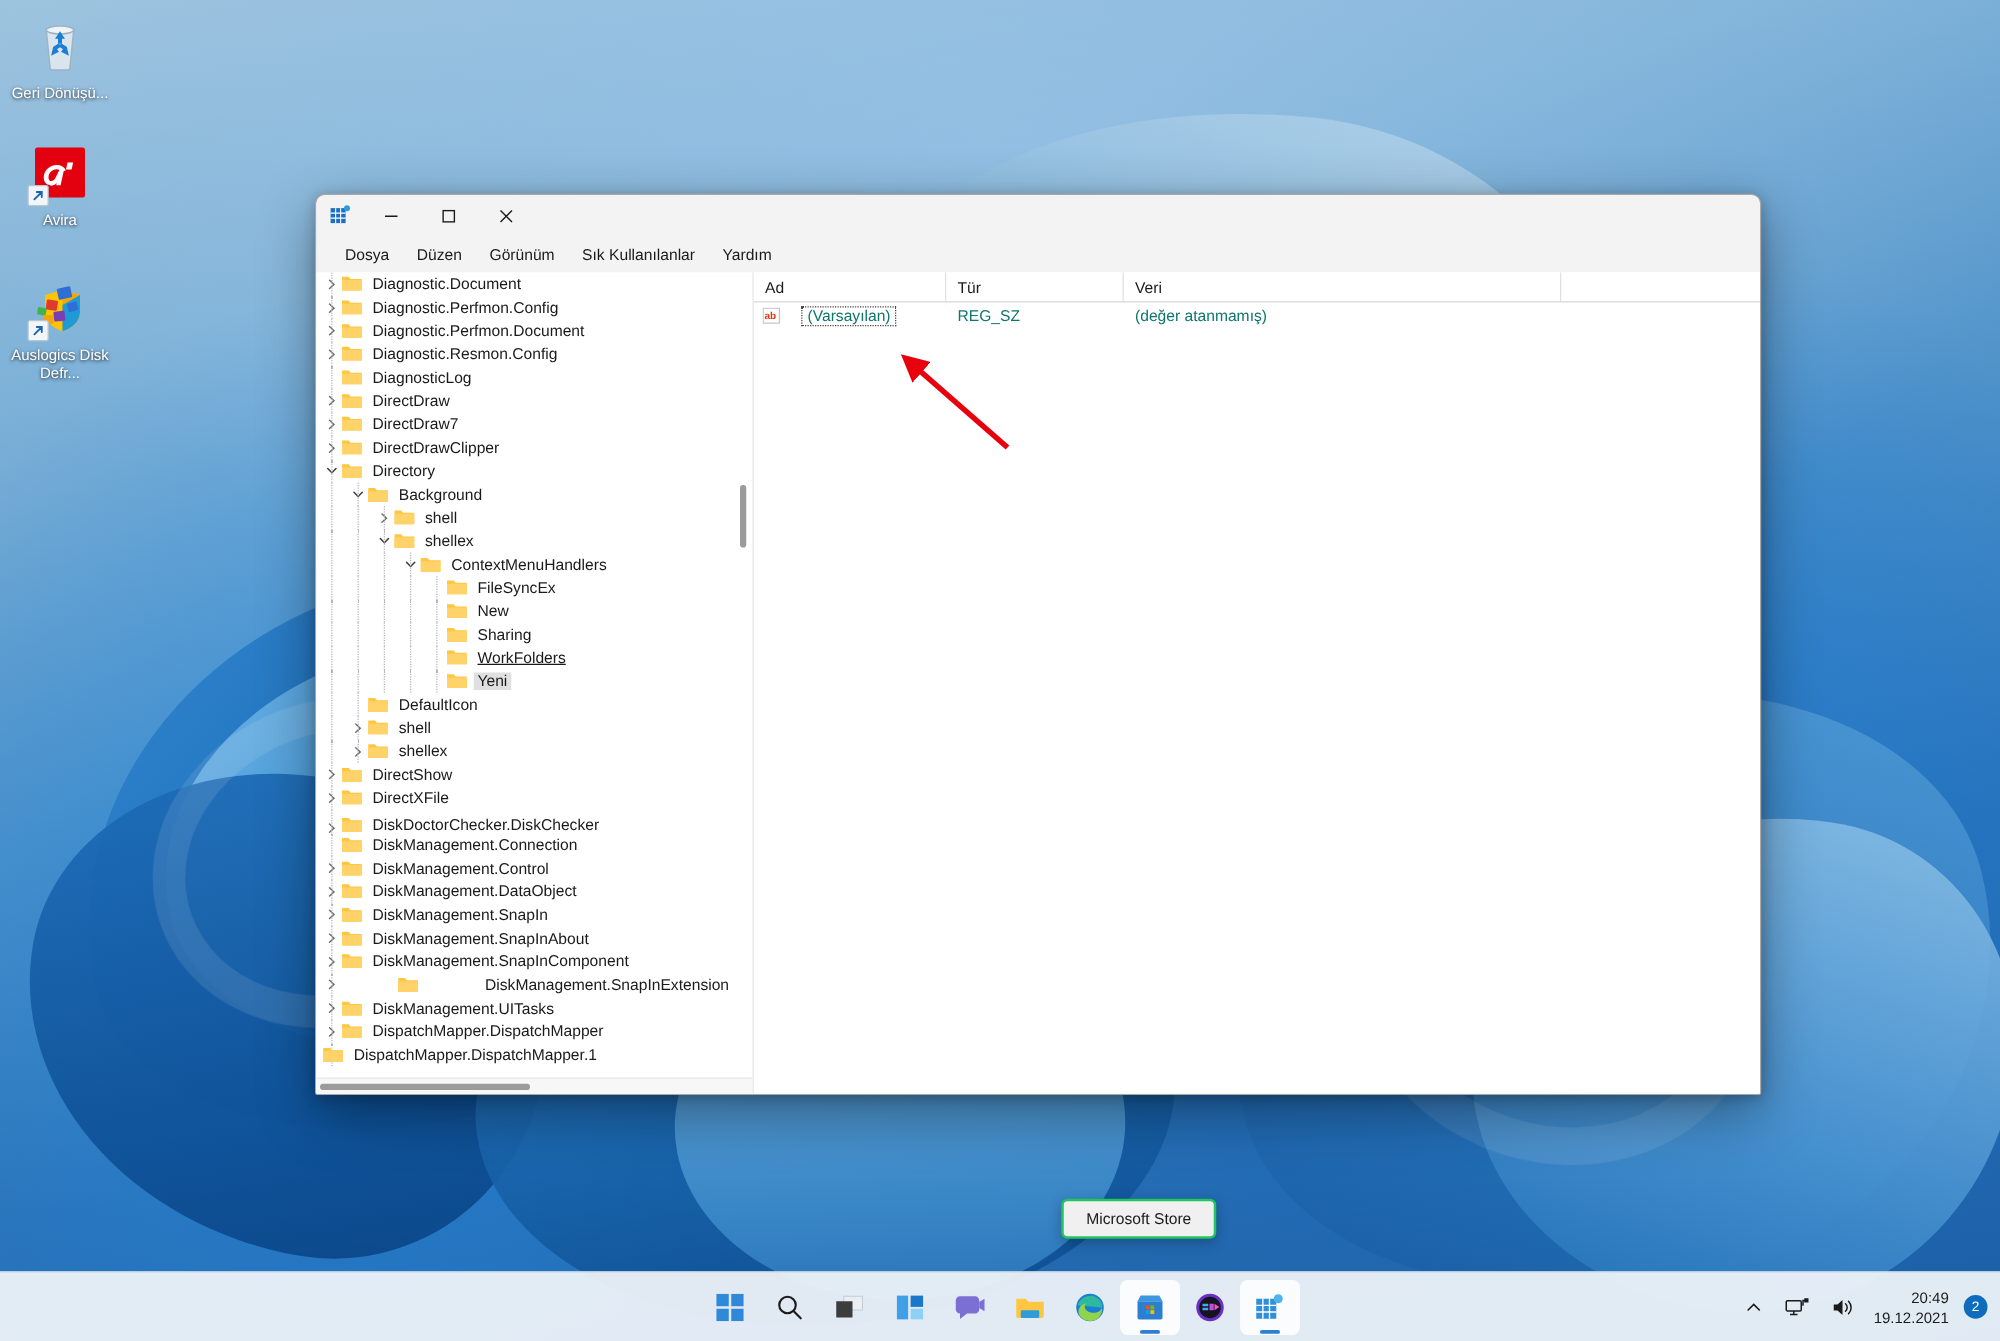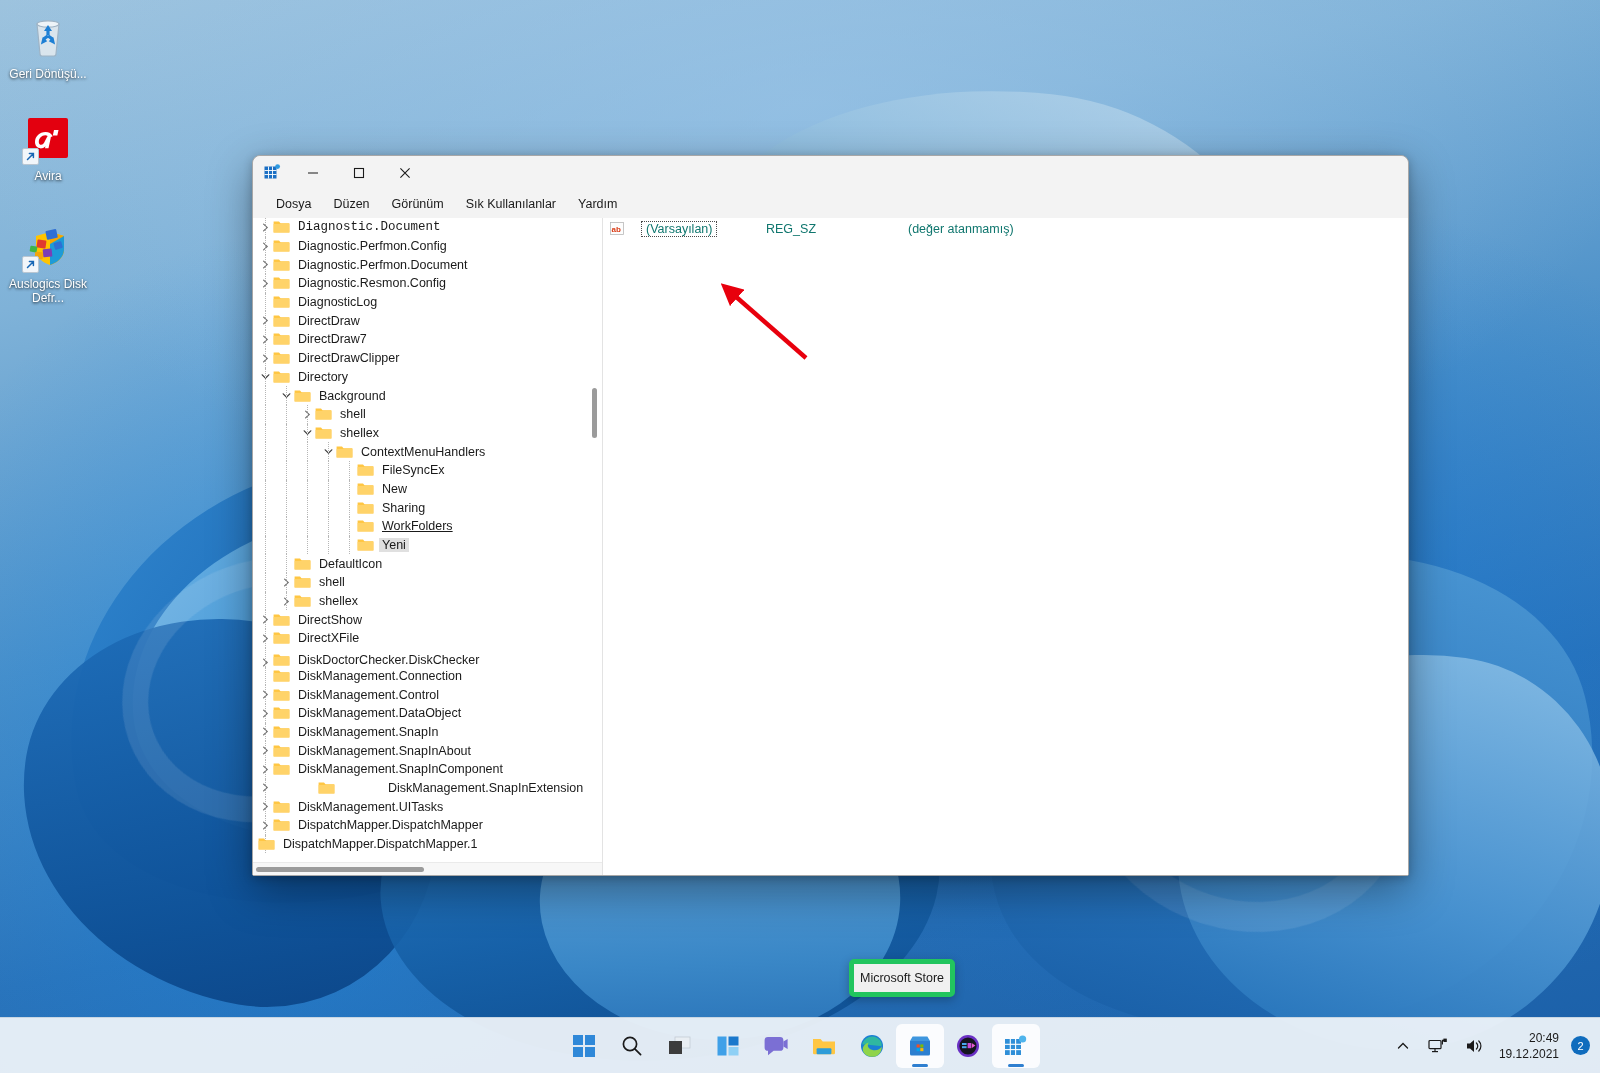--- a/index.html
+++ b/index.html
@@ -199,22 +199,22 @@
     position: relative;
   }
   .focusbox { border: 1px dotted #4a4a4a; padding: 0 4px; }
 
   
   #annot-arrow { position: absolute; left: 690px; top: 258px; pointer-events: none; }
 
   
   #store-tooltip {
     position: absolute; left: 849px; top: 959px;
-    padding: 7px 6px; background: #f0f0f0;
-    border: 5px solid #22c55e; border-radius: 5px;
+    padding: 7px 18px; background: #f0f0f0;
+    border: 2px solid #22c55e; border-radius: 5px;
     font-size: 12.5px; color: #1a1a1a;
     box-shadow: 0 3px 10px rgba(0,0,0,0.25);
   }
 
   
   #taskbar {
     position: absolute; left: 0; bottom: 0;
     width: 1600px; height: 56px;
     background: rgba(238,243,249,0.94);
     border-top: 1px solid rgba(190,205,220,0.7);
@@ -356,21 +356,21 @@
     <div class="menu-item">Sık Kullanılanlar</div>
     <div class="menu-item">Yardım</div>
   </div>
 
 
   <div id="panes">
 
     <div id="treepane">
       <div id="treeclip">
         <div id="treelist">
-            <div class="trow" style="padding-left: 5px; font-family: Liberation Mono, monospace;">
+            <div class="trow" style="padding-left: 5px;">
               <div class="guide" style="left: 12px;"></div>
               <span class="twist">
                 <svg width="9" height="9" viewBox="0 0 9 9">
                   <path d="M2.6 1.2 L6.2 4.5 L2.6 7.8" fill="none" stroke="#6d6d6d" stroke-width="1.15" stroke-linecap="round"></path>
                 </svg>
               </span>
               <span class="folder"><svg width="17" height="14" viewBox="0 0 17 14">
                   <path d="M0.6 1.4 h5.4 l1.5 1.8 H16.4 v9.2 H0.6z" fill="#ffc642"></path>
                   <path d="M0.6 3.9 H16.4 v8.5 H0.6z" fill="#ffd369"></path>
                 </svg></span>
@@ -803,20 +803,25 @@
         <div id="tree-vscroll">
           <div id="tree-vthumb" style="top:170px; height:50px;"></div>
         </div>
       </div>
       <div id="tree-hscroll">
         <div id="tree-hthumb"></div>
       </div>
     </div>
 
     <div id="valpane">
+      <div id="valheader">
+        <div class="vcol" style="width:154px">Ad</div>
+        <div class="vcol" style="width:142px">Tür</div>
+        <div class="vcol" style="width:350px">Veri</div>
+      </div>
       <div id="valrows">
         <div class="vrow">
           <div class="vcell" style="width:154px">
             <span class="ab-icon">
               <svg width="16" height="14" viewBox="0 0 16 14">
                 <rect x="0.5" y="0.5" width="13" height="12" fill="#fdfdfd" stroke="#b9b9b9" stroke-width="0.8"></rect>
                 <text x="1.6" y="9.6" font-family="Liberation Sans, sans-serif" font-size="8" font-weight="bold" fill="#d93a14">ab</text>
               </svg>
             </span>
             <span class="focusbox">(Varsayılan)</span>

